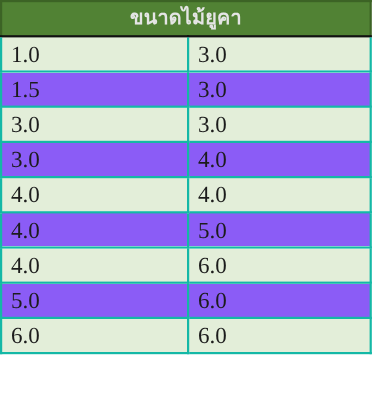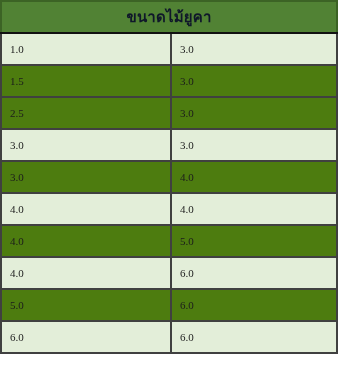--- a/index.html
+++ b/index.html
@@ -27,48 +27,48 @@
     border-collapse: collapse;
     table-layout: fixed;
     background: #ffffff;
   }
 
   table.size-table col.c1 { width: 170px; }
   table.size-table col.c2 { width: 166px; }
 
   thead th.header-cell {
     background: #518234;
-    color: #0f172a;
+    color: #e5e5e5;
     font-family: "DejaVu Sans", "Liberation Sans", sans-serif;
-    font-size: 15px;
+    font-size: 18px;
     font-weight: bold;
     text-align: center;
     height: 30px;
     line-height: 30px;
     padding: 0;
     border-top: 2px solid #3c6325;
     border-left: 2px solid #3c6325;
     border-right: 2px solid #3c6325;
     border-bottom: 2px solid #111111;
     letter-spacing: 0.2px;
   }
 
   tbody td {
     height: 30px;
     padding: 0 0 0 8px;
-    font-size: 11px;
+    font-size: 21px;
     color: #1c1c1c;
-    border: 2px solid #404040;
+    border: 2px solid #14b8a6;
     vertical-align: middle;
     white-space: nowrap;
     overflow: hidden;
   }
 
   tbody tr.row-light td { background: #e3eed9; }
-  tbody tr.row-dark  td { background: #4d7c0f; }
+  tbody tr.row-dark  td { background: #8b5cf6; }
 </style>
 </head>
 <body>
 
 <div class="table-wrap">
   <table class="size-table">
     <colgroup>
       <col class="c1">
       <col class="c2">
     </colgroup>
@@ -77,24 +77,20 @@
         <th class="header-cell" colspan="2">ขนาดไม้ยูคา</th>
       </tr>
     </thead>
     <tbody id="table-body">
         <tr class="row-light">
           <td>1.0</td>
           <td>3.0</td>
         </tr>
         <tr class="row-dark">
           <td>1.5</td>
-          <td>3.0</td>
-        </tr>
-        <tr class="row-dark">
-          <td>2.5</td>
           <td>3.0</td>
         </tr>
         <tr class="row-light">
           <td>3.0</td>
           <td>3.0</td>
         </tr>
         <tr class="row-dark">
           <td>3.0</td>
           <td>4.0</td>
         </tr>

